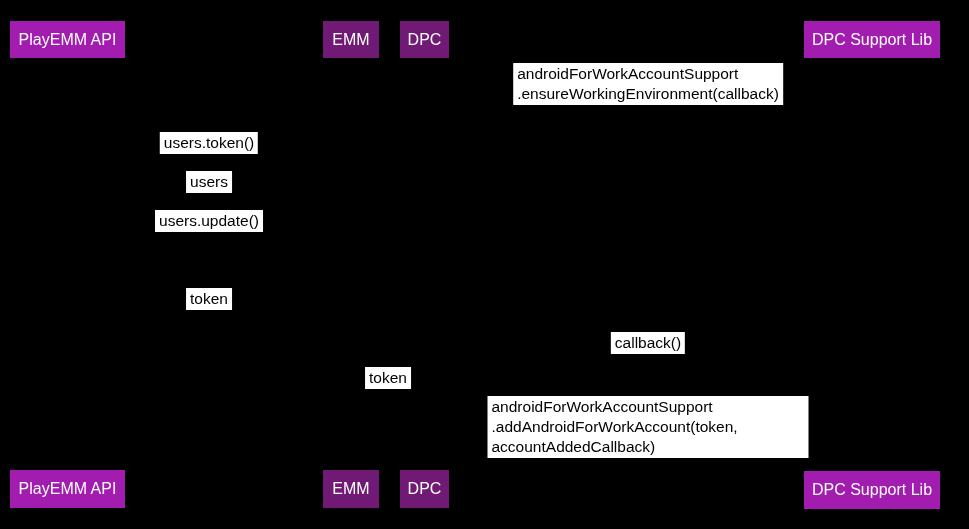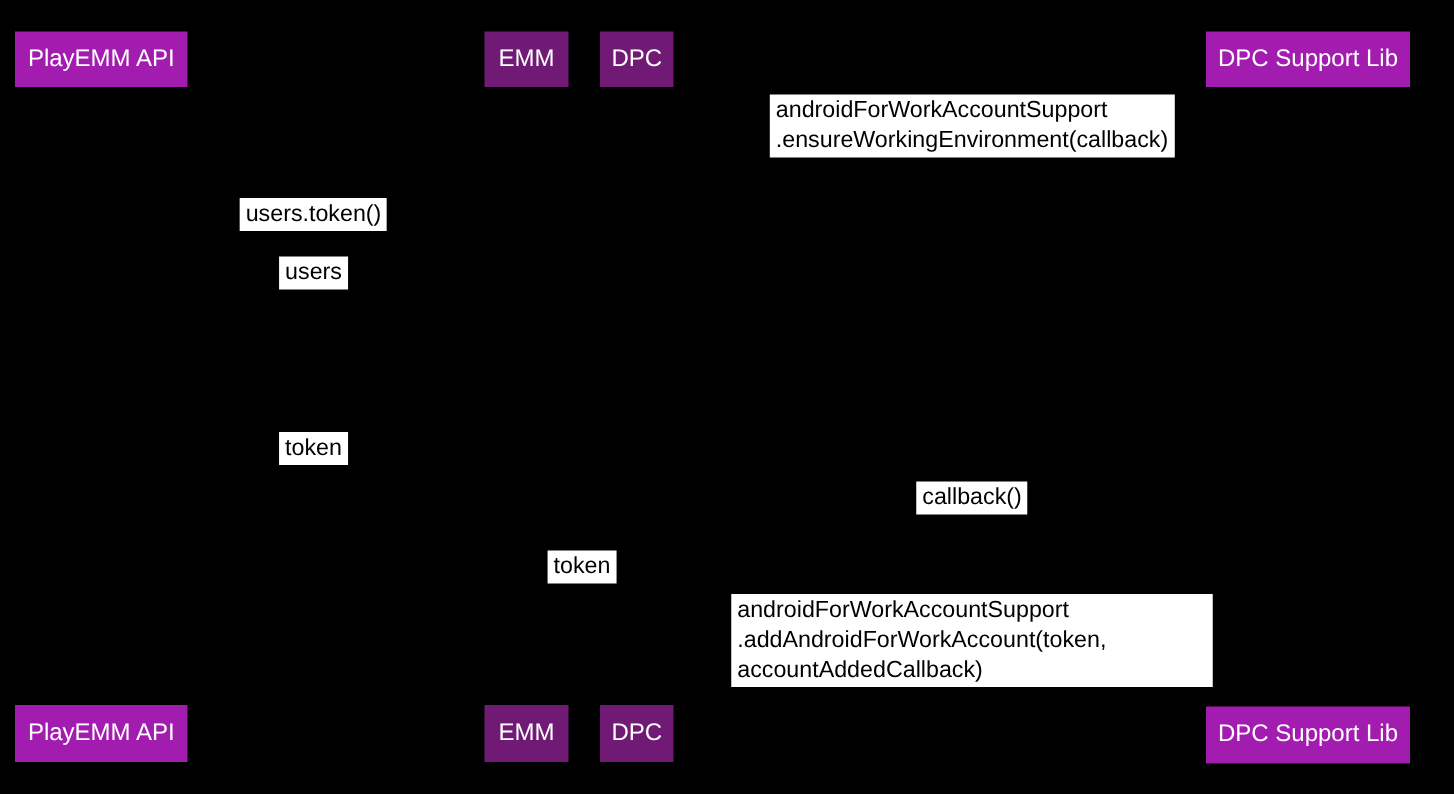--- a/index.html
+++ b/index.html
@@ -53,22 +53,23 @@
 
   <div class="lifeline" style="left:67px"></div>
   <div class="lifeline" style="left:350px"></div>
   <div class="lifeline" style="left:424px"></div>
   <div class="lifeline" style="left:871px"></div>
 
   <div class="msg" style="left:648px;top:63px">androidForWorkAccountSupport
 .ensureWorkingEnvironment(callback)</div>
   <div class="msg" style="left:209px;top:132px">users.token()</div>
   <div class="msg" style="left:209px;top:171px">users</div>
+  <div class="msg" style="left:209px;top:210px">users.update()</div>
   <div class="msg" style="left:209px;top:288px">token</div>
-  <div class="msg" style="left:648px;top:321px">callback()</div>
+  <div class="msg" style="left:648px;top:332px">callback()</div>
   <div class="msg" style="left:388px;top:367px">token</div>
   <div class="msg" style="left:648px;top:396px">androidForWorkAccountSupport
 .addAndroidForWorkAccount(token, accountAddedCallback)</div>
 
   <div class="actor green" style="left:10px;top:470px;width:115px;height:38px">PlayEMM API</div>
   <div class="actor blue" style="left:323px;top:470px;width:56px;height:38px">EMM</div>
   <div class="actor blue" style="left:400px;top:470px;width:49px;height:38px">DPC</div>
   <div class="actor green" style="left:804px;top:471px;width:136px;height:38px">DPC Support Lib</div>
 
 </div>

